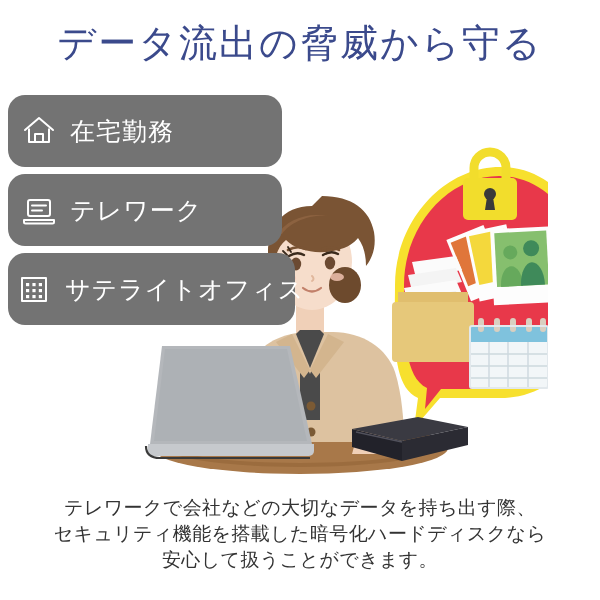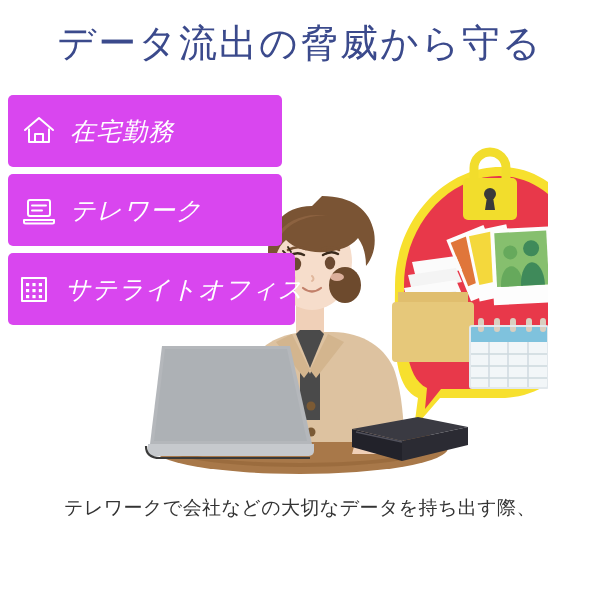--- a/index.html
+++ b/index.html
@@ -26,28 +26,27 @@
     font-size: 38px;
     letter-spacing: 2px;
     color: #3b4a8c;
     font-weight: 400;
     white-space: nowrap;
   }
 
   
   .btn {
     position: absolute;
-    background: #d946ef;
-    border-radius: 5px;
+    background: #737373;
+    border-radius: 17px;
     display: flex;
     align-items: center;
     box-sizing: border-box;
     padding-left: 14px;
     z-index: 6;
-    font-style: italic;
   }
   .btn .ico {
     width: 34px;
     height: 34px;
     flex: 0 0 34px;
     position: relative;
     margin-right: 14px;
   }
   .btn .lbl {
     color: #ffffff;
@@ -290,15 +289,17 @@
           <rect x="15.4" y="23" width="3.2" height="3.2"></rect>
           <rect x="21.8" y="23" width="3.2" height="3.2"></rect>
         </g>
       </svg>
     </span>
     <span class="lbl">サテライトオフィス</span>
   </div>
 
   <div class="caption">
     <div>テレワークで会社などの大切なデータを持ち出す際、</div>
+    <div>セキュリティ機能を搭載した暗号化ハードディスクなら</div>
+    <div>安心して扱うことができます。</div>
   </div>
 
 </div>
 
 </body></html>

